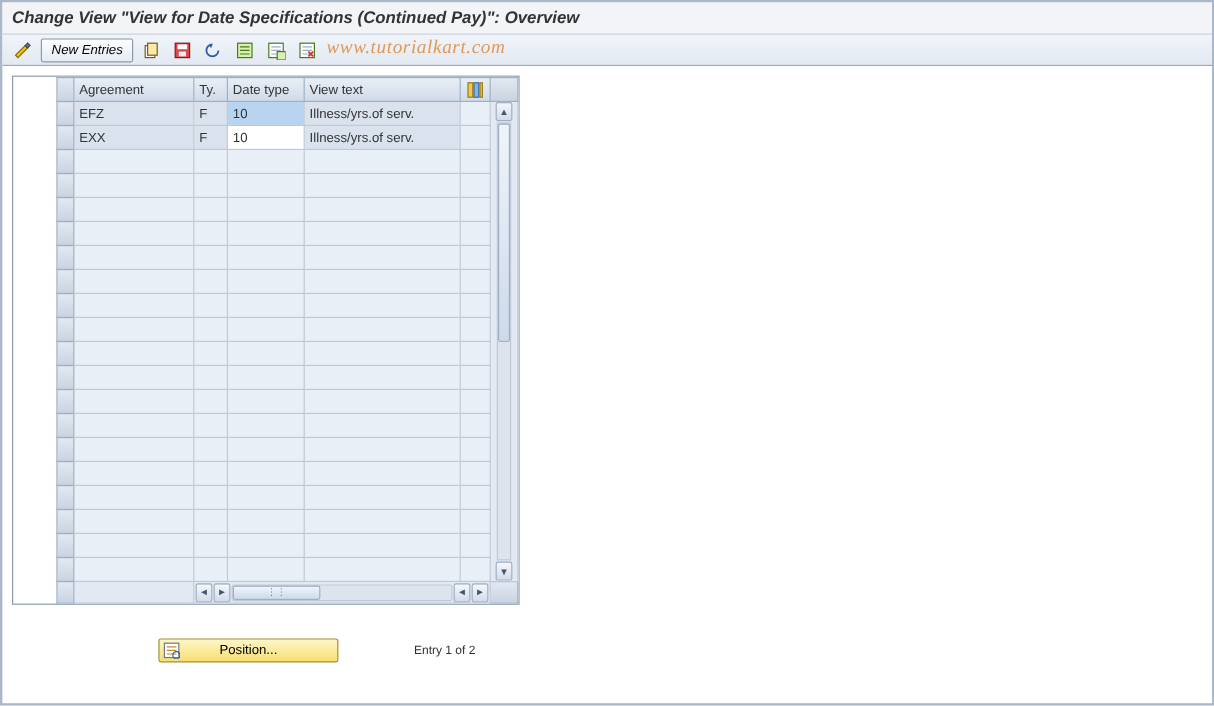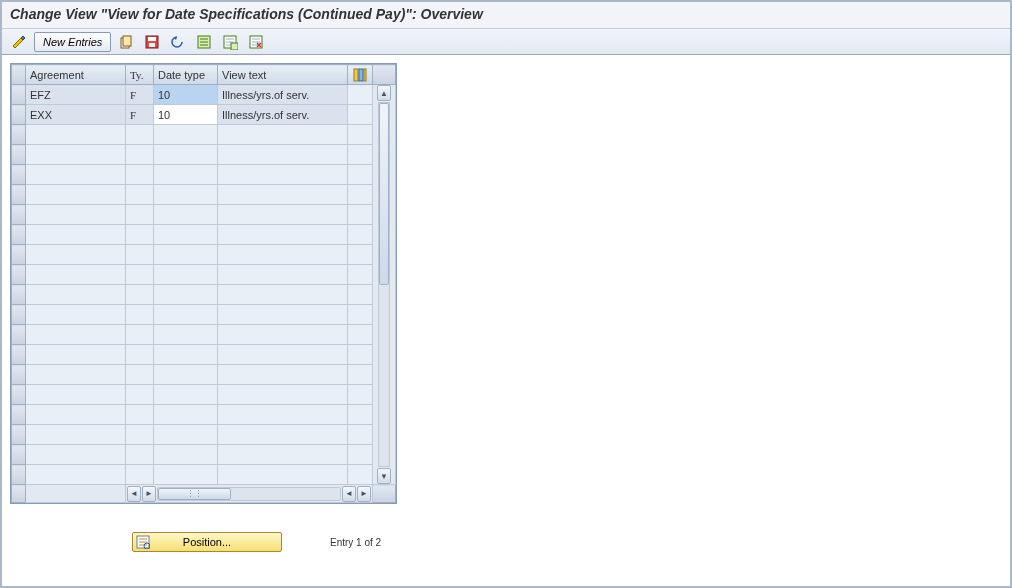--- a/index.html
+++ b/index.html
@@ -62,20 +62,21 @@
       opacity: 0.85;
       pointer-events: none;
     }
     .content {
       padding: 8px 8px;
     }
     
     .grid-wrapper {
       display: inline-block;
       border: 1px solid #8a9bb0;
+      padding-left: 36px;
     }
     .grid {
       border-collapse: collapse;
       table-layout: fixed;
       background: #e9eff6;
     }
     .grid th, .grid td {
       border: 1px solid #c0cad6;
       font-size: 11px;
       font-weight: normal;
@@ -92,21 +93,21 @@
       border-color: #9fb0c5;
     }
     .grid .rowsel {
       width: 14px;
       min-width: 14px;
       background: linear-gradient(#e2e8f1, #c9d3e1);
       border-color:#9fb0c5;
       padding:0;
     }
     .col-agreement { width: 100px; }
-    .col-ty { width: 28px; font-family: Liberation Serif, serif; }
+    .col-ty { width: 28px; }
     .col-datetype { width: 64px; }
     .col-datetext { width: 130px; }
     .col-cfg { width: 20px; min-width:20px; padding:0; background: linear-gradient(#e8eef6, #cfdae8);}
     .cell-editable {
       background: #ffffff;
     }
     .cell-selected {
       background: #b9d4f0;
     }
     .cell-ro {
@@ -150,21 +151,21 @@
       display:flex; align-items:center; justify-content:center; font-size:8px; color:#6a7b90;
     }
     
     .bottom-bar {
       position: absolute;
       left: 0;
       right:0;
       top: 530px;
       display: flex;
       align-items: center;
-      gap: 48px;
+      gap: 63px;
       padding-left: 130px;
     }
     .position-btn {
       width: 150px;
       height: 20px;
       background: linear-gradient(#fff6c8, #f7df72);
       border: 1px solid #a48a2d;
       border-radius: 2px;
       display: flex;
       align-items: center;
@@ -232,20 +233,21 @@
         <rect x="9" y="9" width="7" height="7" fill="#d7f2b0" stroke="#4a7a1a"></rect>
       </svg>
   </span>
   <span class="tb-btn">
     <svg width="16" height="16">
         <rect x="2" y="2" width="12" height="12" fill="#fff" stroke="#4a7a1a"></rect>
         <path d="M4 5h8M4 8h8M4 11h8" stroke="#9aaec8"></path>
         <path d="M13 13 L9 9 M9 13 L13 9" stroke="#c33" stroke-width="1.5"></path>
       </svg>
   </span>
+  <span class="watermark">www.tutorialkart.com</span>
 </div>
 
 <div class="content">
   <div class="grid-wrapper">
     <table class="grid">
       <thead>
         <tr>
           <th class="rowsel"></th>
           <th class="col-agreement">Agreement</th>
           <th class="col-ty">Ty.</th>

